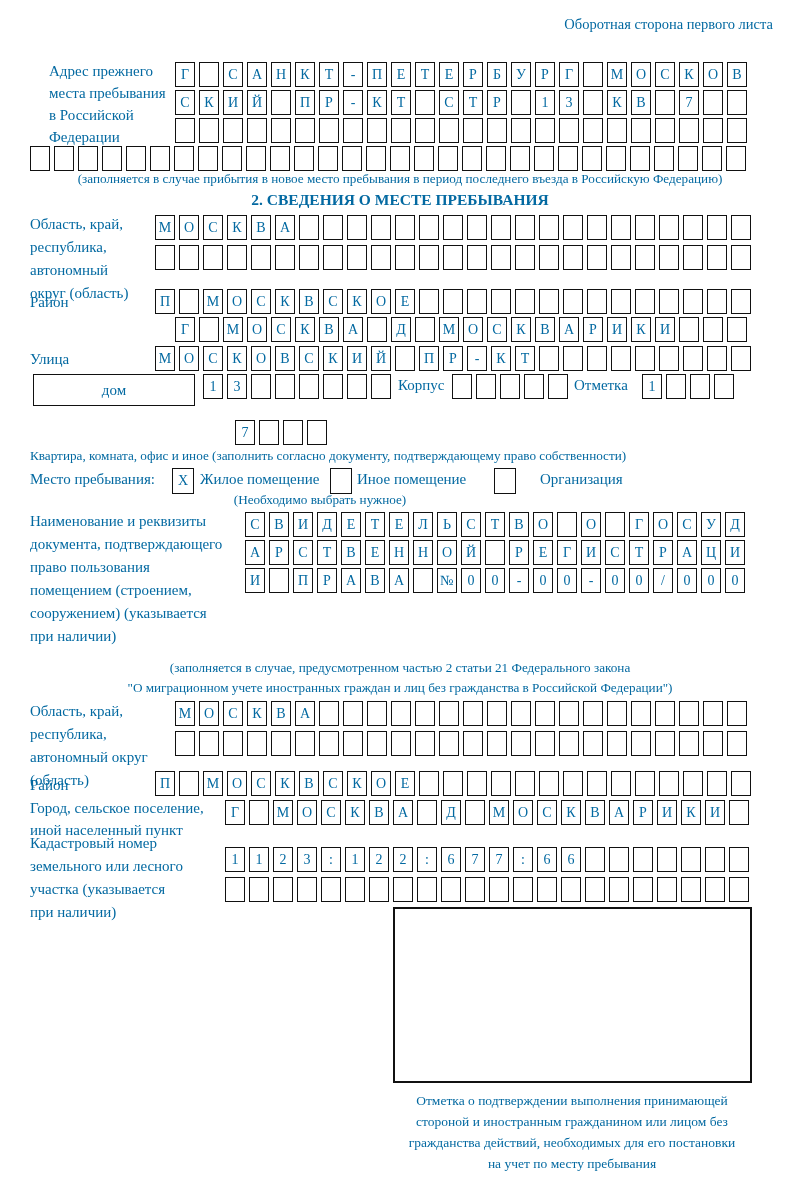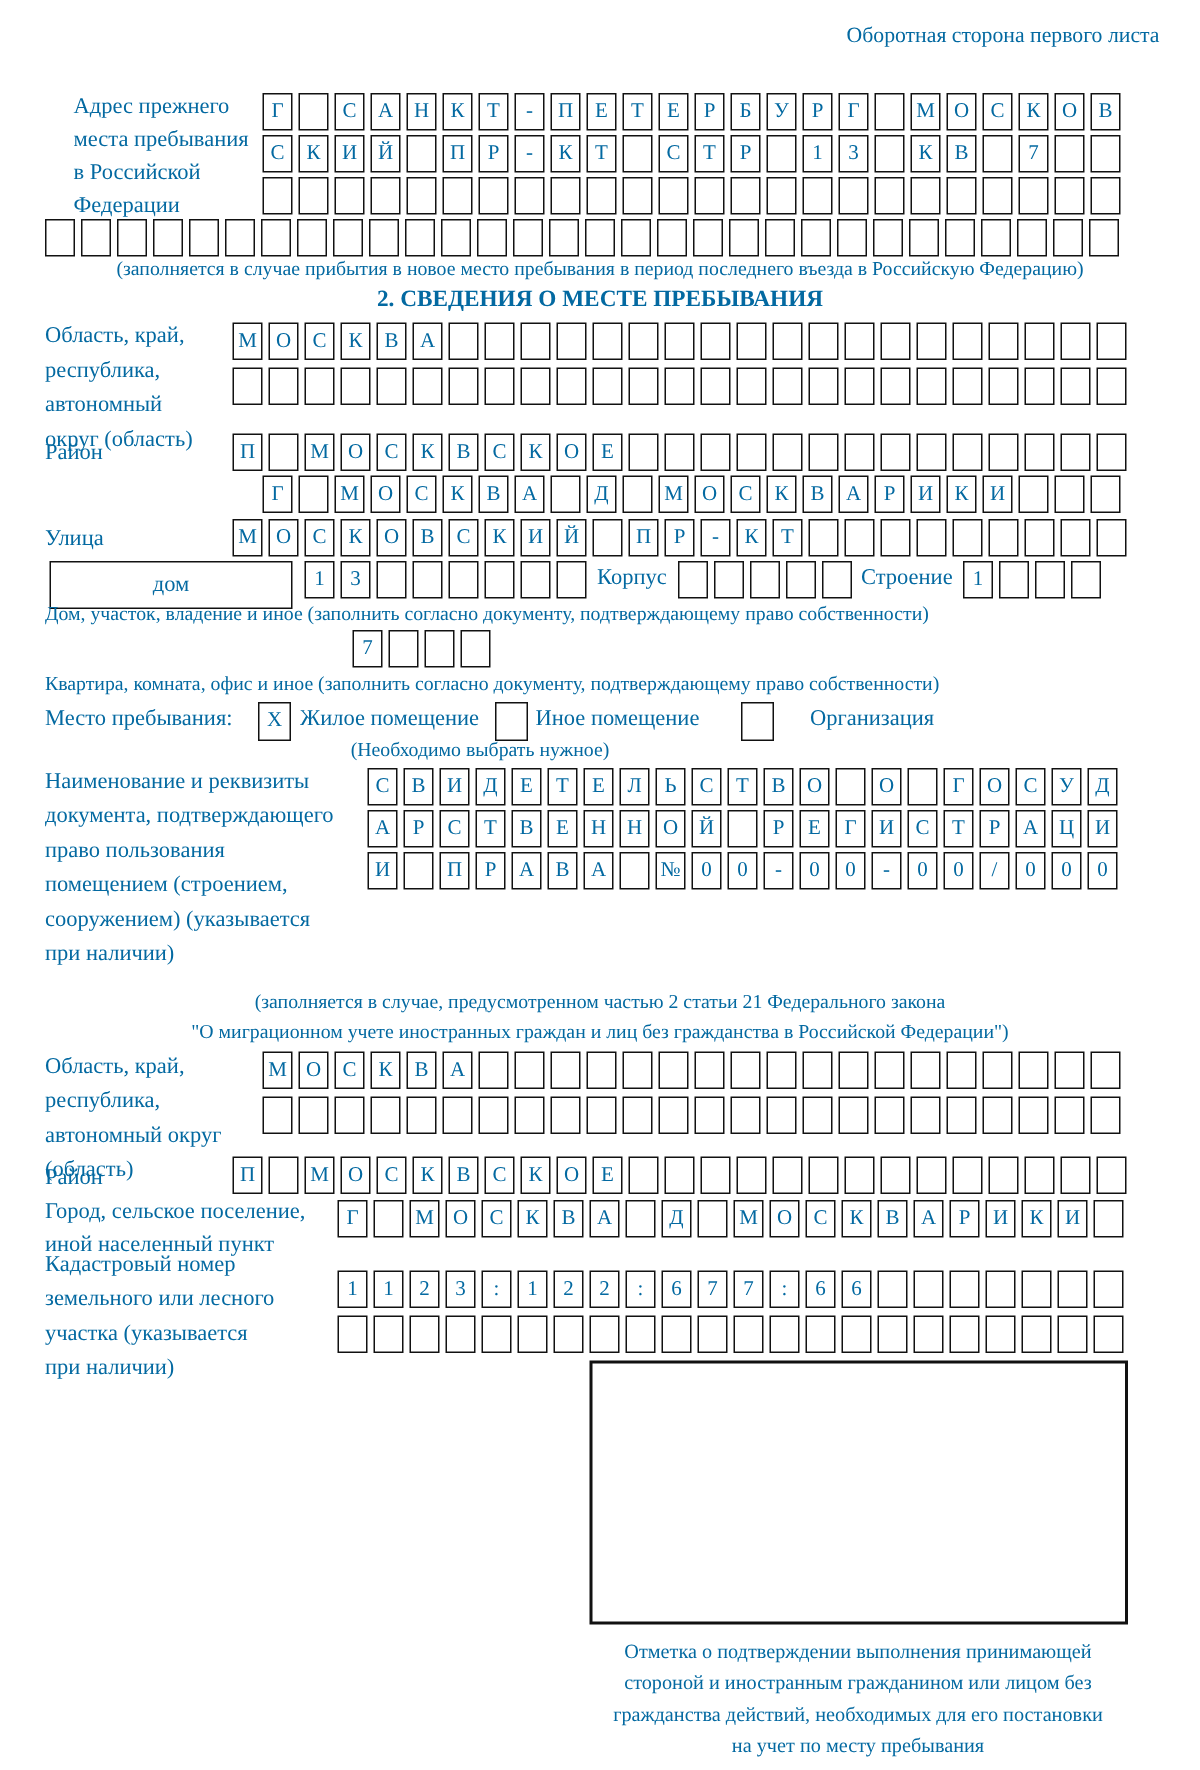--- a/index.html
+++ b/index.html
@@ -303,28 +303,27 @@
       <span class="cbox"></span>
     </div>
   <div class="abs" style="left:398px;top:377px;font-size:15px;">Корпус</div>
   <div class="boxrow" style="left:452px;top:374px;">
       <span class="cbox"></span>
       <span class="cbox"></span>
       <span class="cbox"></span>
       <span class="cbox"></span>
       <span class="cbox"></span>
     </div>
-  <div class="abs" style="left:574px;top:377px;font-size:15px;">Строение</div>
+  <div class="abs" style="left:574px;top:377px;font-size:15px;">Отметка</div>
   <div class="boxrow" style="left:642px;top:374px;">
       <span class="cbox">1</span>
       <span class="cbox"></span>
       <span class="cbox"></span>
       <span class="cbox"></span>
     </div>
-  <div class="note" style="left:30px;top:401px;">Дом, участок, владение и иное (заполнить согласно документу, подтверждающему право собственности)</div>
 
   <div class="boxrow" style="left:235px;top:420px;">
       <span class="cbox">7</span>
       <span class="cbox"></span>
       <span class="cbox"></span>
       <span class="cbox"></span>
     </div>
   <div class="note" style="left:30px;top:448px;">Квартира, комната, офис и иное (заполнить согласно документу, подтверждающему право собственности)</div>
 
   <div class="abs" style="left:30px;top:471px;font-size:15px;">Место пребывания:</div>

